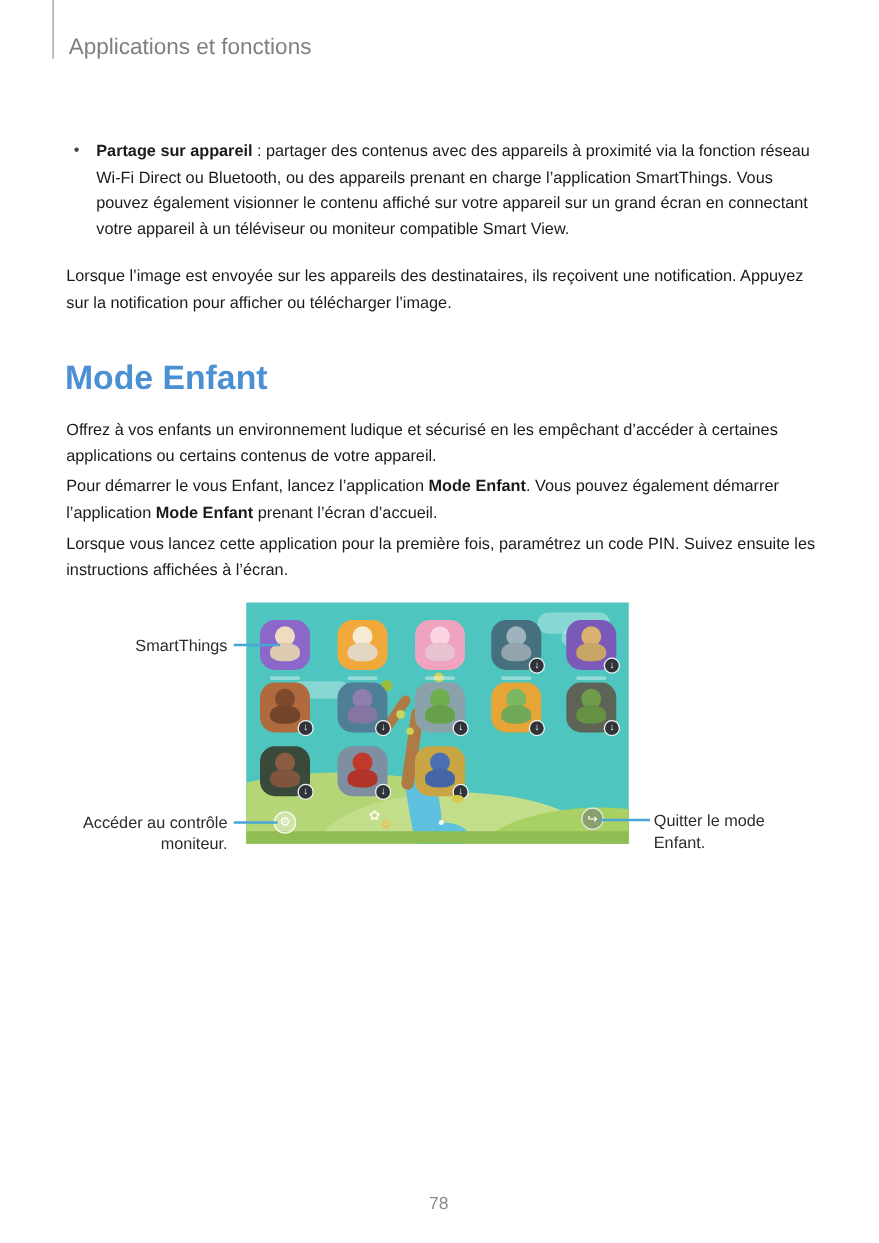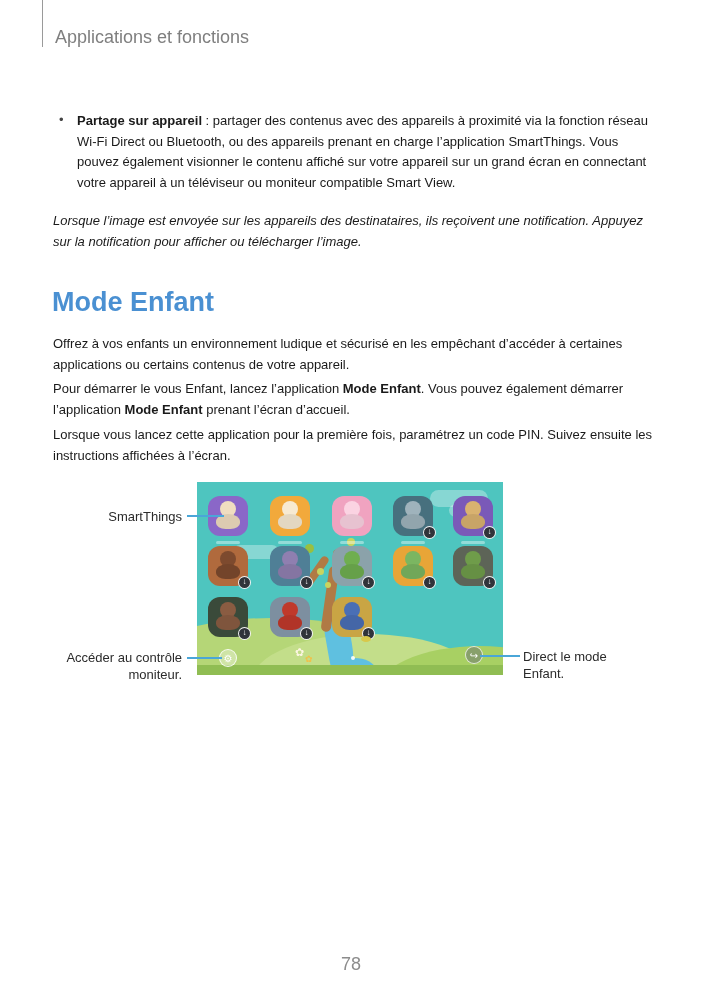--- a/index.html
+++ b/index.html
@@ -8,21 +8,21 @@
   .abs { position:absolute; }
   #page { position:relative; width:703px; height:994px; background:#fff; }
 
   .header-rule { left:42px; top:0; width:1px; height:47px; background:#9a9a9a; }
   .page-header { left:55px; top:27px; font-size:18px; color:#7f7f7f; }
 
   .h2 { left:53px; top:83px; font-size:17.5px; font-weight:bold; color:#111; }
   .bullet-item { left:77px; top:111px; width:577px; font-size:13px; line-height:20.5px; }
   .bullet-marker { position:absolute; left:-18px; top:-1px; color:#444; font-size:13px; }
   .para { font-size:13px; line-height:20.5px; width:607px; left:53px; }
-  .p-notif   { top:211px;font-style:italic; }
+  .p-notif   { top:211px; }
   .h1 { left:52px; top:287px; font-size:27px; font-weight:bold; color:var(--accent,#4a90d2); }
   .p-offrez  { top:334px; }
   .p-pour    { top:379px; }
   .p-pin     { top:425px; }
 
   
   .kids-screen { left:197px; top:482px; width:306px; height:193px; overflow:hidden;
     background:var(--teal,#4ec5bf); }
   .cloud { position:absolute; background:rgba(255,255,255,0.32); border-radius:12px; }
   .hill  { position:absolute; border-radius:50%; }
@@ -59,21 +59,21 @@
   .callout { font-size:13px; line-height:17px; color:#2b2b2b; }
   .co-app      { left:40px;  top:508px; width:142px; text-align:right; }
   .co-parental { left:40px;  top:649px; width:142px; text-align:right; }
   .co-quit     { left:523px; top:648px; width:100px; text-align:left; }
   .co-line { height:2px; background:var(--line,#4aa6d8); }
   .ln-app      { left:187px; top:515px; width:37px; }
   .ln-parental { left:187px; top:657px; width:35px; }
   .ln-quit     { left:480px; top:655px; width:40px; }
 
   .page-number { left:0; top:954px; width:702px; text-align:center;
-    font-size:18px; color:#8c8c8c; }
+    font-size:14px; color:#8c8c8c; }
 </style>
 </head>
 <body>
 
 <div id="page">
 
   <div class="abs header-rule"></div>
   <div class="abs page-header">Applications et fonctions</div>
 
 
@@ -193,17 +193,17 @@
     <div class="flower" style="left:98px; top:164px; color:#fdf6e3;">✿</div>
     <div class="flower" style="left:108px; top:172px; color:#f0c04a; font-size:9px;">✿</div>
   </div>
 
   <div class="abs callout co-app">SmartThings</div>
   <div class="abs co-line ln-app"></div>
 
   <div class="abs callout co-parental">Accéder au contrôle moniteur.</div>
   <div class="abs co-line ln-parental"></div>
 
-  <div class="abs callout co-quit">Direct le mode Enfant.</div>
+  <div class="abs callout co-quit">Quitter le mode Enfant.</div>
   <div class="abs co-line ln-quit"></div>
 
   <div class="abs page-number">78</div>
 </div>
 
 </body></html>

